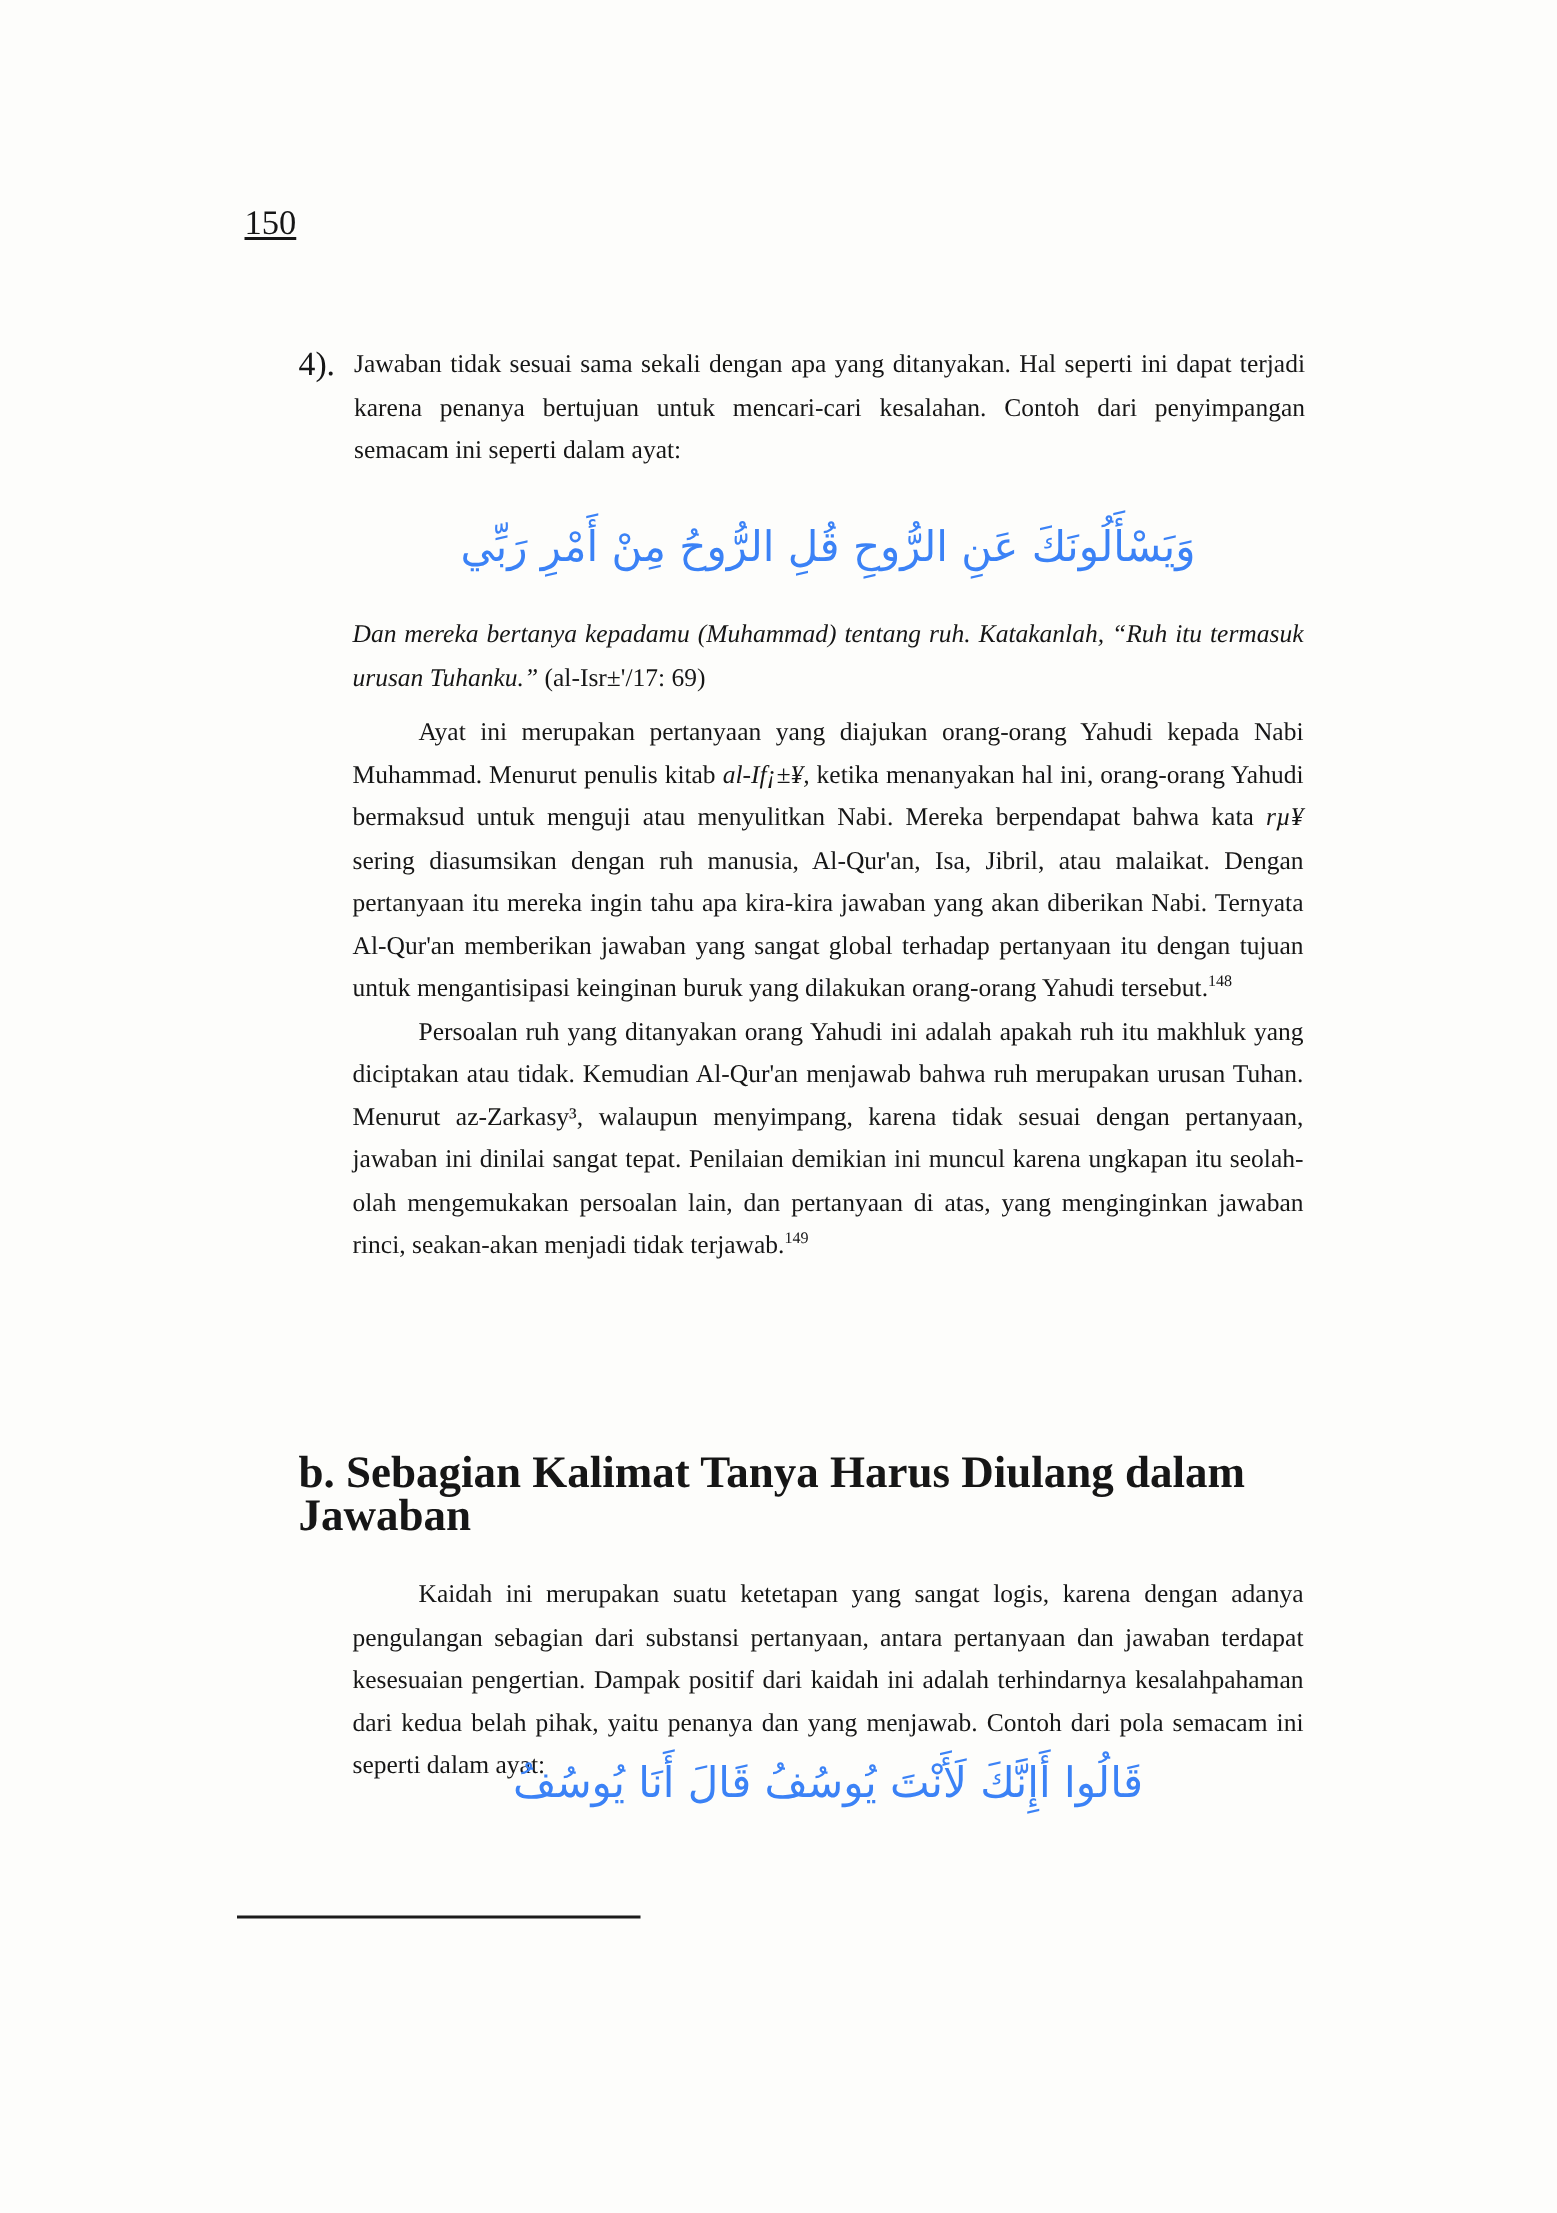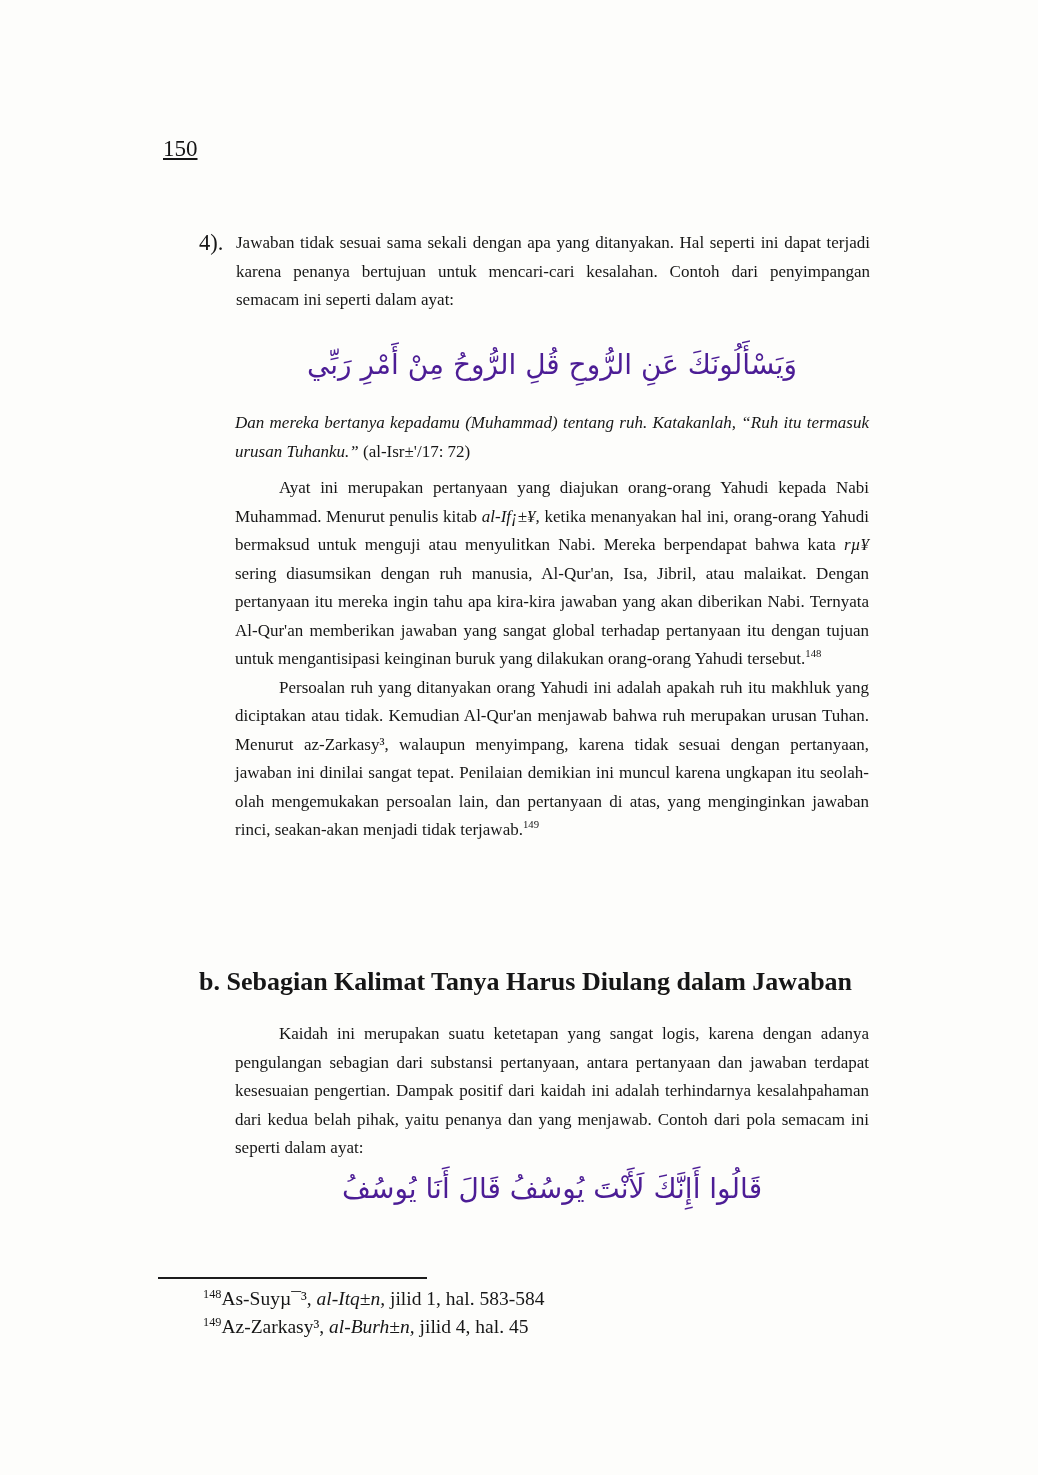--- a/index.html
+++ b/index.html
@@ -45,21 +45,21 @@
     width: 634px;
   }
   .arabic {
     position: absolute;
     left: 235px;
     width: 634px;
     text-align: center;
     direction: rtl;
     font-family: "DejaVu Sans", sans-serif;
     font-size: 28px;
-    color: #4c1d95;
+    color: #3b82f6;
   }
   .arabic1 { top: 348px; }
   .arabic2 { top: 1172px; }
   .translation {
     position: absolute;
     left: 235px;
     top: 409px;
     width: 634px;
   }
   .main-block-1 {
@@ -74,21 +74,21 @@
     text-indent: 44px;
   }
   .main-block-2 {
     position: absolute;
     left: 199px;
     top: 967px;
     width: 671px;
   }
   .heading-b {
     font-weight: bold;
-    font-size: 26px;
+    font-size: 30px;
     line-height: 29px;
     margin: 0 0 1px 0;
     text-align: left;
   }
   .main-block-2 .para {
     width: 634px;
     margin-left: 36px;
     margin-top: 24px;
   }
   .fn-rule {
@@ -124,34 +124,30 @@
 
   <div class="pagenum">150</div>
 
   <div class="list-item4">
     <div class="marker">4).</div>
     <div class="item-body body-text">Jawaban tidak sesuai sama sekali dengan apa yang ditanyakan. Hal seperti ini dapat terjadi karena penanya bertujuan untuk mencari-cari kesalahan. Contoh dari penyimpangan semacam ini seperti dalam ayat:</div>
   </div>
 
   <div class="arabic arabic1">وَيَسْأَلُونَكَ عَنِ الرُّوحِ قُلِ الرُّوحُ مِنْ أَمْرِ رَبِّي</div>
 
-  <div class="translation body-text"><span style="font-style: italic;">Dan mereka bertanya kepadamu (Muhammad) tentang ruh. Katakanlah, “Ruh itu termasuk urusan Tuhanku.”</span><span> (al-Isr±'/17: 72)</span></div>
+  <div class="translation body-text"><span style="font-style: italic;">Dan mereka bertanya kepadamu (Muhammad) tentang ruh. Katakanlah, “Ruh itu termasuk urusan Tuhanku.”</span><span> (al-Isr±'/17: 69)</span></div>
 
   <div class="main-block-1">
     <p class="body-text"><span>Ayat ini merupakan pertanyaan yang diajukan orang-orang Yahudi kepada Nabi Muhammad. Menurut penulis kitab </span><span style="font-style: italic;">al-If¡±¥,</span><span> ketika menanyakan hal ini, orang-orang Yahudi bermaksud untuk menguji atau menyulitkan Nabi. Mereka berpendapat bahwa kata </span><span style="font-style: italic;">rµ¥</span><span> sering diasumsikan dengan ruh manusia, Al-Qur'an, Isa, Jibril, atau malaikat. Dengan pertanyaan itu mereka ingin tahu apa kira-kira jawaban yang akan diberikan Nabi. Ternyata Al-Qur'an memberikan jawaban yang sangat global terhadap pertanyaan itu dengan tujuan untuk mengantisipasi keinginan buruk yang dilakukan orang-orang Yahudi tersebut.</span><sup>148</sup></p>
     <p class="body-text"><span>Persoalan ruh yang ditanyakan orang Yahudi ini adalah apakah ruh itu makhluk yang diciptakan atau tidak. Kemudian Al-Qur'an menjawab bahwa ruh merupakan urusan Tuhan. Menurut az-Zarkasy³, walaupun menyimpang, karena tidak sesuai dengan pertanyaan, jawaban ini dinilai sangat tepat. Penilaian demikian ini muncul karena ungkapan itu seolah-olah mengemukakan persoalan lain, dan pertanyaan di atas, yang menginginkan jawaban rinci, seakan-akan menjadi tidak terjawab.</span><sup>149</sup></p>
   </div>
 
   <div class="main-block-2">
     <h3 class="heading-b">b. Sebagian Kalimat Tanya Harus Diulang dalam Jawaban</h3>
     <p class="para body-text">Kaidah ini merupakan suatu ketetapan yang sangat logis, karena dengan adanya pengulangan sebagian dari substansi pertanyaan, antara pertanyaan dan jawaban terdapat kesesuaian pengertian. Dampak positif dari kaidah ini adalah terhindarnya kesalahpahaman dari kedua belah pihak, yaitu penanya dan yang menjawab. Contoh dari pola semacam ini seperti dalam ayat:</p>
   </div>
 
   <div class="arabic arabic2">قَالُوا أَإِنَّكَ لَأَنْتَ يُوسُفُ قَالَ أَنَا يُوسُفُ</div>
 
   <div class="fn-rule"></div>
 
-  <div class="footnotes">
-    <p class="fn"><sup>148</sup><span>As-Suyµ¯³, </span><span style="font-style: italic;">al-Itq±n,</span><span> jilid 1, hal. 583-584</span></p>
-    <p class="fn"><sup>149</sup><span>Az-Zarkasy³, </span><span style="font-style: italic;">al-Burh±n,</span><span> jilid 4, hal. 45</span></p>
-  </div>
 
 </div>
 
 </body></html>

